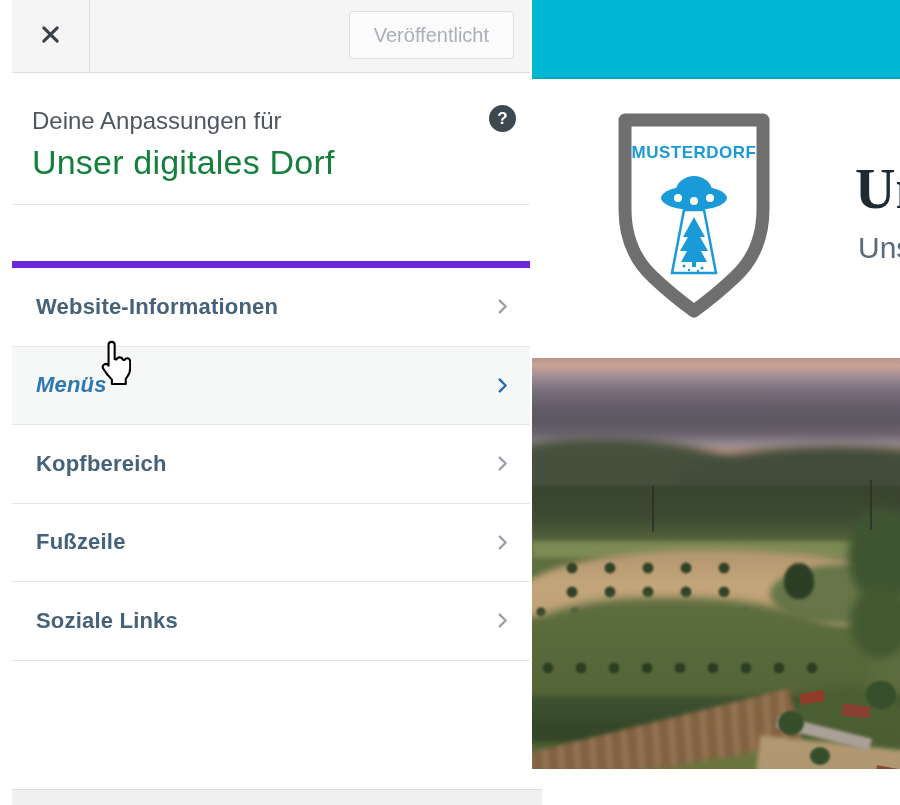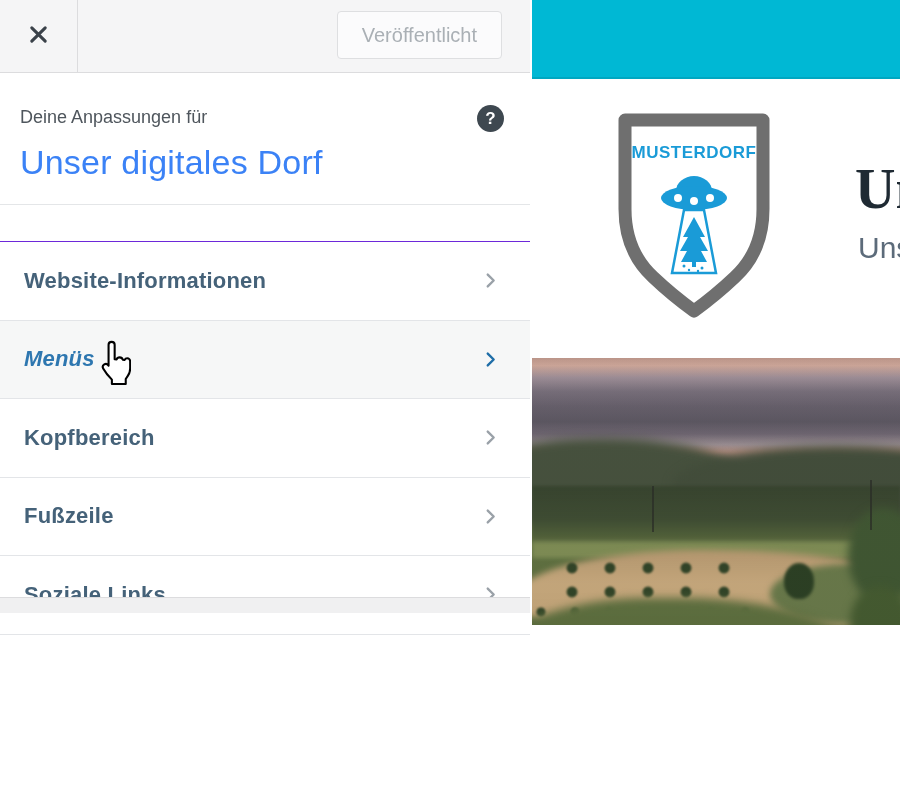--- a/index.html
+++ b/index.html
@@ -2,51 +2,51 @@
 <html><head>
 <meta charset="utf-8">
 <style>
   html,body{margin:0;padding:0;}
   body{
     width:900px;height:805px;position:relative;overflow:hidden;
     font-family:"Liberation Sans","DejaVu Sans",sans-serif;
     background:#fff;
   }
   
-  .sidebar{position:absolute;left:0;top:0;width:530px;height:613px;background:#fff;}
+  .sidebar{position:absolute;left:12px;top:0;width:530px;height:805px;background:#fff;}
   .topbar{position:relative;height:72px;background:#f5f5f6;border-bottom:1px solid #dcdcde;}
   .close-btn{position:absolute;left:0;top:0;width:77px;height:72px;border-right:1px solid #dcdcde;
     display:flex;align-items:center;justify-content:center;cursor:pointer;}
   .close-btn svg{width:23px;height:23px;}
   .publish-btn{position:absolute;right:28px;top:11px;height:48px;padding:0 24px;
     background:#fbfbfc;border:1px solid #dedfe1;border-radius:4px;
     font-size:20px;color:#aab0b5;display:flex;align-items:center;box-sizing:border-box;}
   .cust-header{position:relative;height:131px;border-bottom:1px solid #e4e6e8;background:#fff;}
-  .cust-subtitle{position:absolute;left:20px;top:34px;font-size:18px;color:#4f565d;}
+  .cust-subtitle{position:absolute;left:20px;top:34px;font-size:24px;color:#4f565d;}
   .help-icon{position:absolute;right:26px;top:32px;width:27px;height:27px;border-radius:50%;
     background:#3e4850;color:#fff;font-size:17px;font-weight:bold;
     display:flex;align-items:center;justify-content:center;cursor:pointer;}
-  .cust-title{position:absolute;left:20px;top:70px;font-size:34px;font-weight:400;color:#3b82f6;
+  .cust-title{position:absolute;left:20px;top:70px;font-size:34px;font-weight:400;color:#15803d;
     letter-spacing:0.2px;}
   .menu-gap{height:36px;background:#fff;}
-  .menu{border-top:1px solid #6d28d9;}
+  .menu{border-top:7px solid #6d28d9;margin-top:20px;}
   .menu-row{height:78.5px;box-sizing:border-box;border-bottom:1px solid #e3e5e8;
     display:flex;align-items:center;justify-content:space-between;
     padding:0 30px 0 24px;background:#fff;cursor:pointer;}
   .menu-row .lbl{font-size:22px;font-weight:600;color:#456279;letter-spacing:0.2px;}
   .menu-row .chev{width:19px;height:19px;color:#9aa1a8;flex:none;}
   .menu-row.hovered{background:#f6f7f7;font-style:italic;}
   .menu-row.hovered .lbl{color:#2e77b0;}
   .menu-row.hovered .chev{color:#1f6ea8;}
   .sidebar-footer{position:absolute;left:0;bottom:0;width:530px;height:15px;
     background:#f0f0f1;border-top:1px solid #dcdcde;}
   
   .cursor{position:absolute;left:95px;top:339px;width:36px;height:50px;z-index:50;pointer-events:none;}
   
-  .preview{position:absolute;left:530px;top:0;width:370px;height:625px;overflow:hidden;background:#fff;}
+  .preview{position:absolute;left:530px;top:0;width:370px;height:769px;overflow:hidden;background:#fff;}
   .pv-topbar{position:absolute;left:2px;top:0;width:368px;height:79px;background:#00b8d4;
     border-bottom:2px solid rgba(0,130,150,0.30);box-sizing:border-box;}
   .pv-white{position:absolute;left:2px;top:79px;width:368px;height:279px;background:#fff;}
   .pv-logo{position:absolute;left:86px;top:34px;width:152px;height:206px;}
   .pv-site-title{position:absolute;left:323px;top:78px;font-family:"Liberation Serif","DejaVu Serif",serif;
     font-size:56px;font-weight:700;color:#1f2a33;white-space:nowrap;}
   .pv-tagline{position:absolute;left:326px;top:152px;font-size:30px;color:#5c6b7a;white-space:nowrap;}
   
   .photo{position:absolute;left:2px;top:358px;width:368px;height:447px;overflow:hidden;background:#5d7040;}
   .photo div{position:absolute;}

